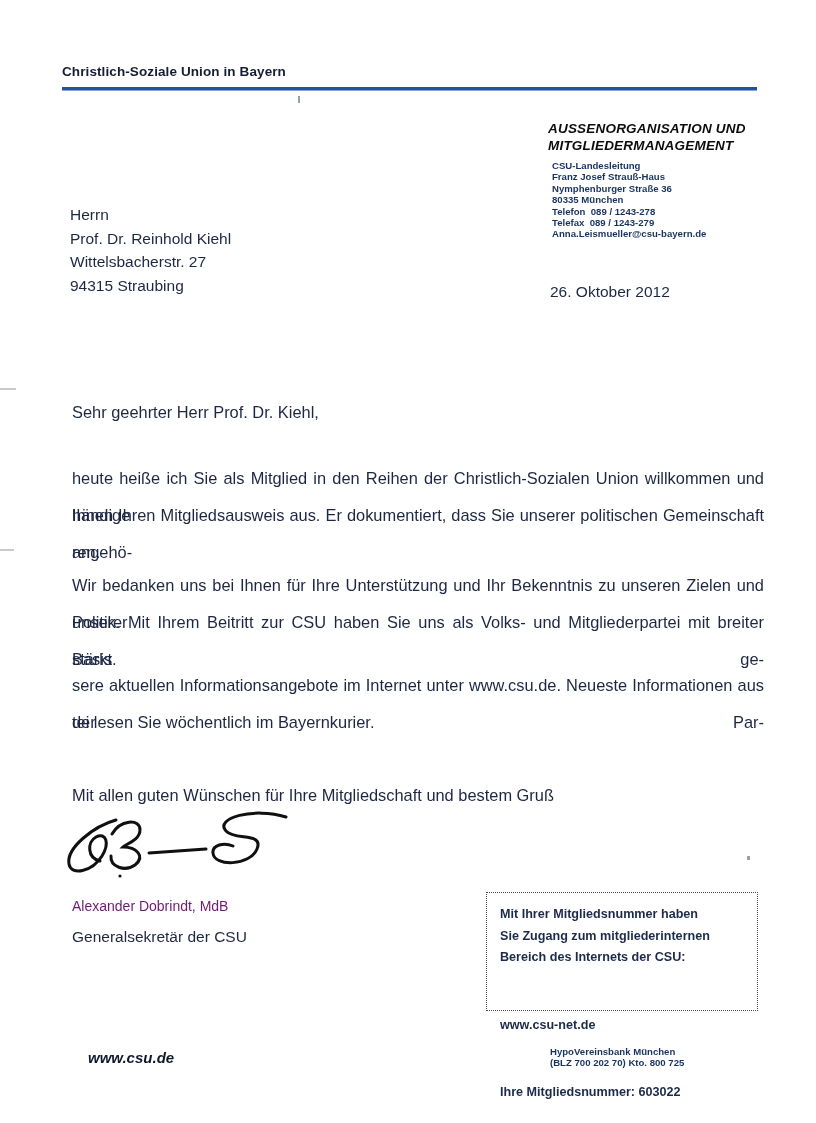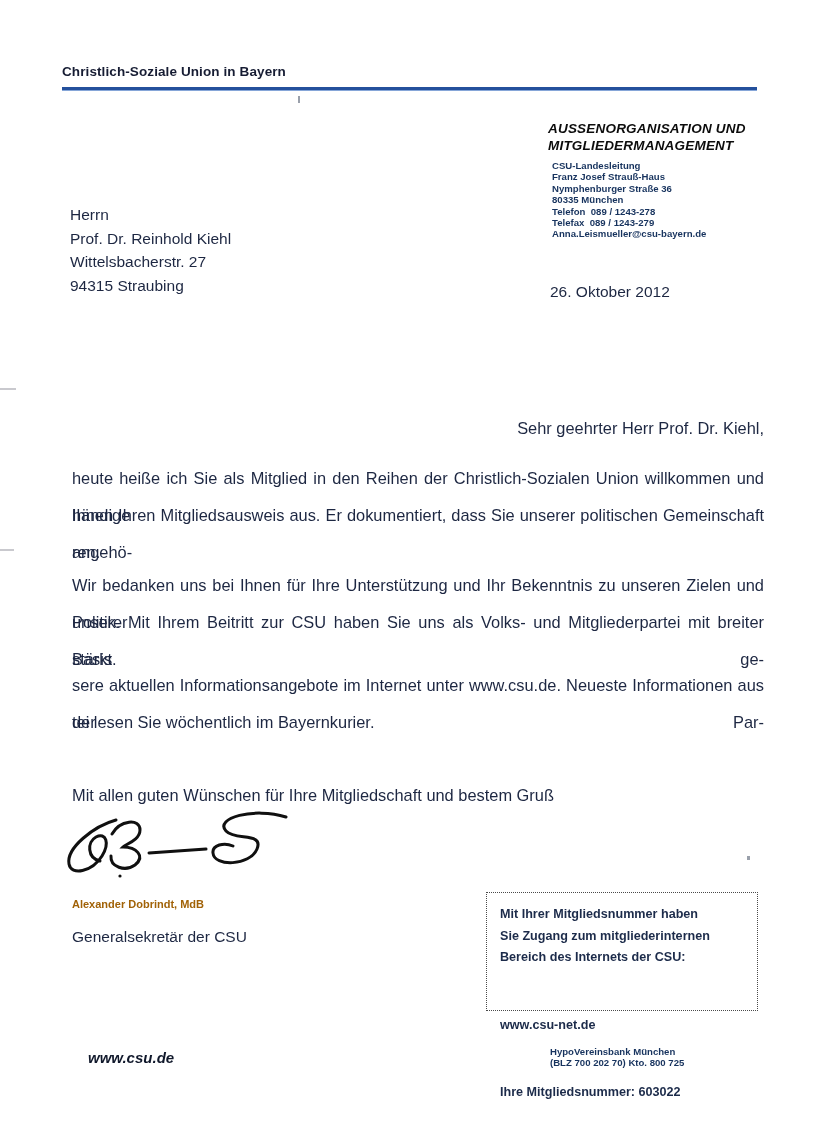--- a/index.html
+++ b/index.html
@@ -25,21 +25,21 @@
   .recipient{position:absolute;left:70px;top:203px;font-size:15.5px;line-height:23.5px;color:#1d2742;}
   
   .date{position:absolute;left:550px;top:283px;font-size:15.5px;color:#1d2742;}
   
   .bodyline{position:absolute;left:72px;width:692px;font-size:16.4px;color:#1d2742;line-height:37px;white-space:nowrap;}
   .para{position:absolute;left:72px;width:692px;font-size:16.4px;color:#1d2742;}
   .para .ln{line-height:37px;height:37px;}
   .jl{text-align:justify;text-align-last:justify;}
   
   .sig{position:absolute;left:56px;top:804px;}
-  .sig-name{position:absolute;left:72px;top:898px;font-size:11px;color:#a16207;font-weight:bold;}
+  .sig-name{position:absolute;left:72px;top:898px;font-size:14px;color:#701a75;}
   .sig-title{position:absolute;left:72px;top:928px;font-size:15.5px;color:#1d2742;}
   
   .member-box{
     position:absolute;left:486px;top:892px;width:244px;height:96px;
     border:1.6px dotted #4a4a4a;padding:11px 13px 10px 13px;
     font-size:12.6px;line-height:21.5px;font-weight:600;color:#1c2b4a;
   }
   .member-box .center{text-align:left;margin-top:46px;}
   .member-box .url{font-weight:800;}
   .member-box .num{font-weight:800;}
@@ -76,21 +76,21 @@
 
   <div class="recipient">
     <div>Herrn</div>
     <div>Prof. Dr. Reinhold Kiehl</div>
     <div>Wittelsbacherstr. 27</div>
     <div>94315 Straubing</div>
   </div>
 
   <div class="date">26. Oktober 2012</div>
 
-  <div class="bodyline" style="top:410px;text-align:right;">Sehr geehrter Herr Prof. Dr. Kiehl,</div>
+  <div class="bodyline" style="top:394px;">Sehr geehrter Herr Prof. Dr. Kiehl,</div>
 
   <div class="para" style="top:460px;">
     <div class="ln jl">heute heiße ich Sie als Mitglied in den Reihen der Christlich-Sozialen Union willkommen und händige</div>
     <div class="ln jl">Ihnen Ihren Mitgliedsausweis aus. Er dokumentiert, dass Sie unserer politischen Gemeinschaft angehö-</div>
     <div class="ln">ren.</div>
   </div>
 
   <div class="para" style="top:567px;">
     <div class="ln jl">Wir bedanken uns bei Ihnen für Ihre Unterstützung und Ihr Bekenntnis zu unseren Zielen und unserer</div>
     <div class="ln jl">Politik. Mit Ihrem Beitritt zur CSU haben Sie uns als Volks- und Mitgliederpartei mit breiter Basis ge-</div>

